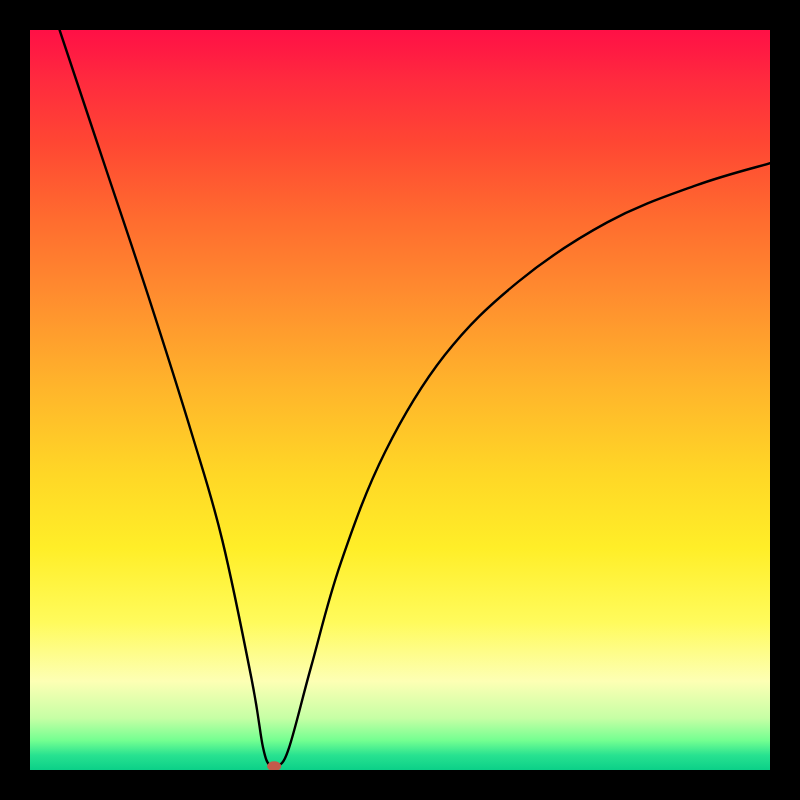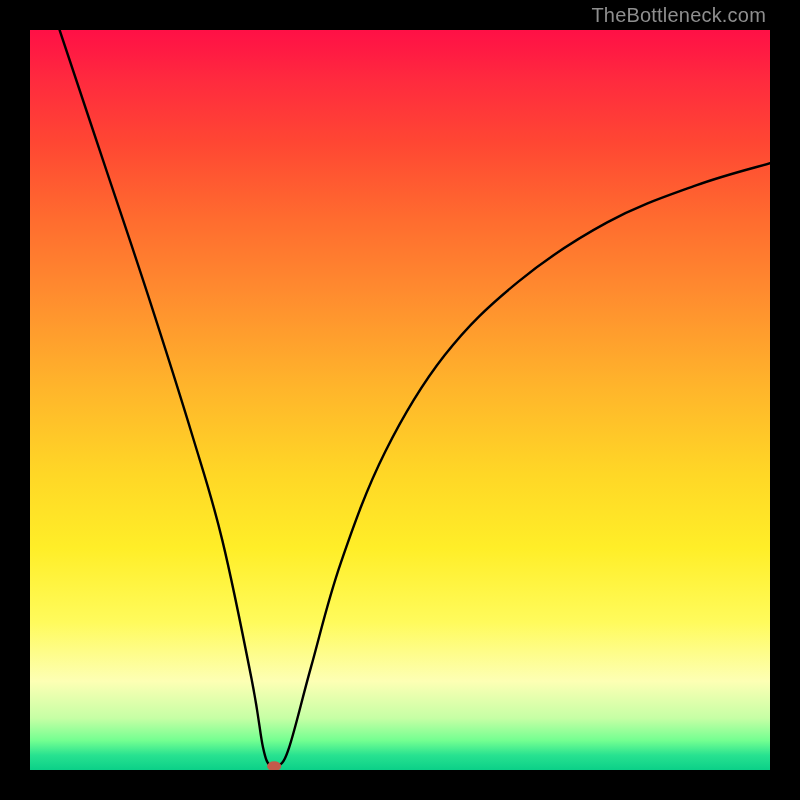--- a/index.html
+++ b/index.html
@@ -63,15 +63,14 @@
 
 <div class="frame">
 
   <div class="plot-area">
     <svg class="curve" viewBox="0 0 740 740" preserveAspectRatio="none">
       <path id="curve-path" d="M 29.6 0 C 37.592 23.976000000000006, 58.016 85.24800000000005, 74 133.20000000000005 C 89.98400000000001 181.15200000000004, 102.416 217.11599999999999, 118.4 266.4 C 134.38400000000001 315.68399999999997, 149.48000000000002 363.044, 162.8 407 C 176.12 450.956, 181.744 466.644, 192.4 510.6 C 203.056 554.556, 214.674 613.9040000000001, 222 651.2 C 229.326 688.496, 229.76999999999998 702.482, 233.1 717.8 C 236.43 733.1179999999999, 237.83599999999998 732.9699999999999, 240.5 736.3 C 243.16400000000002 739.63, 244.57 739.63, 247.9 736.3 C 251.23000000000002 732.9699999999999, 253.006 735.7819999999999, 259 717.8 C 264.99399999999997 699.818, 271.876 669.6999999999999, 281.2 636.4 C 290.524 603.1, 297.48 571.428, 310.8 532.8 C 324.12 494.17199999999997, 336.55199999999996 459.096, 355.2 421.8 C 373.848 384.504, 390.42400000000004 356.236, 414.40000000000003 325.59999999999997 C 438.37600000000003 294.96399999999994, 459.096 275.57599999999996, 488.40000000000003 251.59999999999997 C 517.7040000000001 227.62399999999997, 545.2320000000001 209.71599999999998, 577.2 192.39999999999998 C 609.168 175.08399999999997, 636.696 166.05599999999995, 666 155.39999999999998 C 695.304 144.744, 726.68 137.19600000000003, 740 133.20000000000005" fill="none" stroke="#000" stroke-width="2.4" stroke-linejoin="round" stroke-linecap="round"></path>
       <ellipse id="marker-dot" cx="244.20000000000002" cy="736.3" rx="7" ry="5" fill="#c45a4a"></ellipse>
     </svg>
   </div>
 
-  <div class="watermark">TheBottleneck.com</div>
 
 </div>
 
 </body></html>

